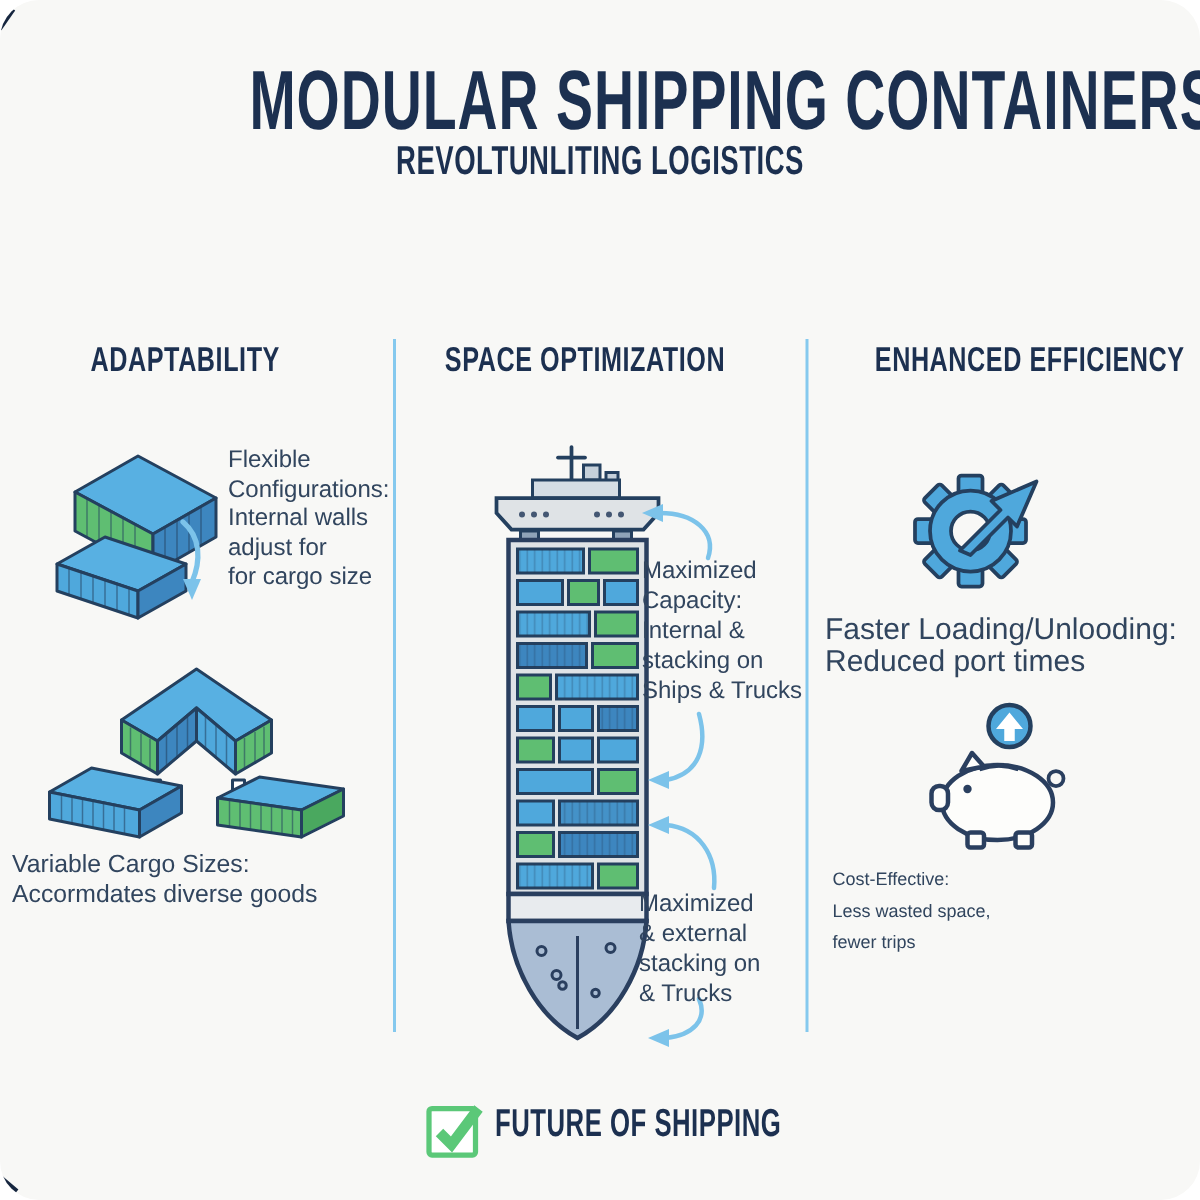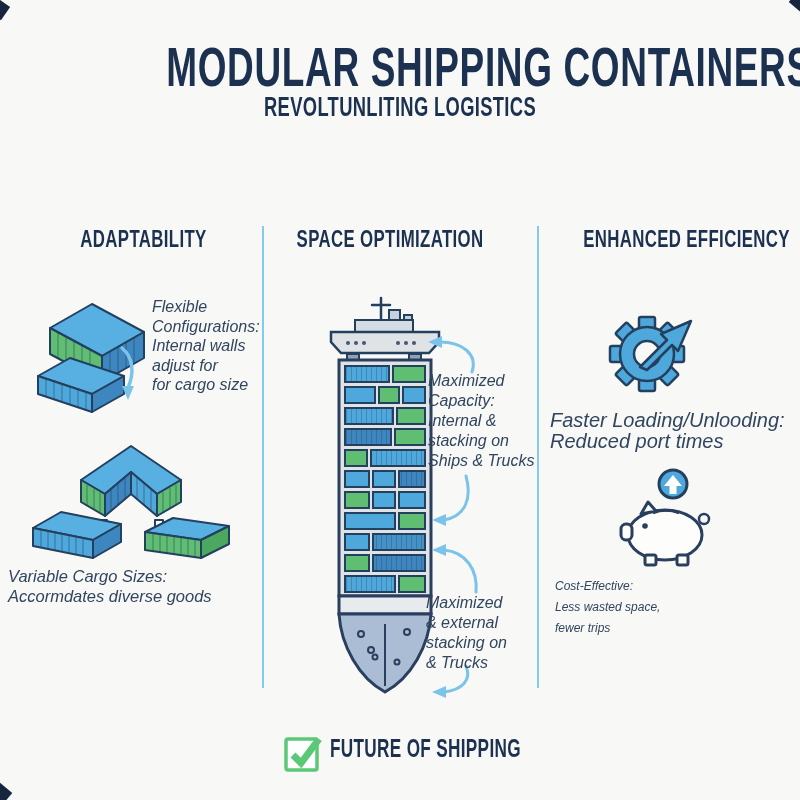--- a/index.html
+++ b/index.html
@@ -1,29 +1,29 @@
 <!DOCTYPE html>
 <html><head>
 <meta charset="utf-8">
 <style>
   html,body{margin:0;padding:0;}
   body{font-family:"Liberation Sans",sans-serif;background:#ffffff;}
-  .canvas{position:relative;width:800px;height:800px;background:#f8f8f6;overflow:hidden;}
+  .canvas{position:relative;width:800px;height:800px;background:#f8f8f6;overflow:hidden;border-radius:26px;}
   .abs{position:absolute;}
   
   .cond{display:inline-block;font-weight:bold;color:#1c3050;white-space:nowrap;transform-origin:center;}
   .title-wrap{left:0;top:34px;width:800px;text-align:center;}
   .title{font-size:56px;transform:scaleX(0.66);letter-spacing:1px;}
   .subtitle-wrap{left:0;top:92px;width:800px;text-align:center;}
   .subtitle{font-size:27px;transform:scaleX(0.68);letter-spacing:0.5px;}
   .colhead-wrap{top:226px;text-align:center;}
   .colhead{font-size:23px;transform:scaleX(0.73);letter-spacing:0.5px;}
   .divider{top:226px;width:2px;height:462px;background:#85c9ee;}
   .body-text{color:#31455e;font-size:16px;line-height:19.5px;}
-  .body-text .ln{display:block;font-style:italic;}
+  .body-text .ln{display:block;}
   .center{}
   .footer-wrap{left:330px;top:733px;}
   .footer-label{font-size:26px;transform:scaleX(0.66);transform-origin:left center;letter-spacing:0.5px;}
   svg{display:block;}
   .corner{background:#16263f;width:16px;height:16px;}
 </style>
 </head>
 <body>
 
 <div class="canvas">
@@ -32,21 +32,21 @@
   <div class="abs corner" style="left:792px;top:-7px;transform:rotate(40deg);"></div>
   <div class="abs corner" style="left:-7px;top:786px;transform:rotate(40deg);"></div>
 
   <div class="abs title-wrap">
     <span class="cond title">MODULAR SHIPPING CONTAINERS</span>
   </div>
   <div class="abs subtitle-wrap">
     <span class="cond subtitle">REVOLTUNLITING LOGISTICS</span>
   </div>
 
-  <div class="abs colhead-wrap" style="left:28px;width:230px;">
+  <div class="abs colhead-wrap" style="left:8px;width:230px;">
     <span class="cond colhead">ADAPTABILITY</span>
   </div>
   <div class="abs colhead-wrap" style="left:262px;width:245px;">
     <span class="cond colhead">SPACE OPTIMIZATION</span>
   </div>
   <div class="abs colhead-wrap" style="left:545px;width:235px;">
     <span class="cond colhead">ENHANCED EFFICIENCY</span>
   </div>
 
   <div class="abs divider" style="left:262px;"></div>

